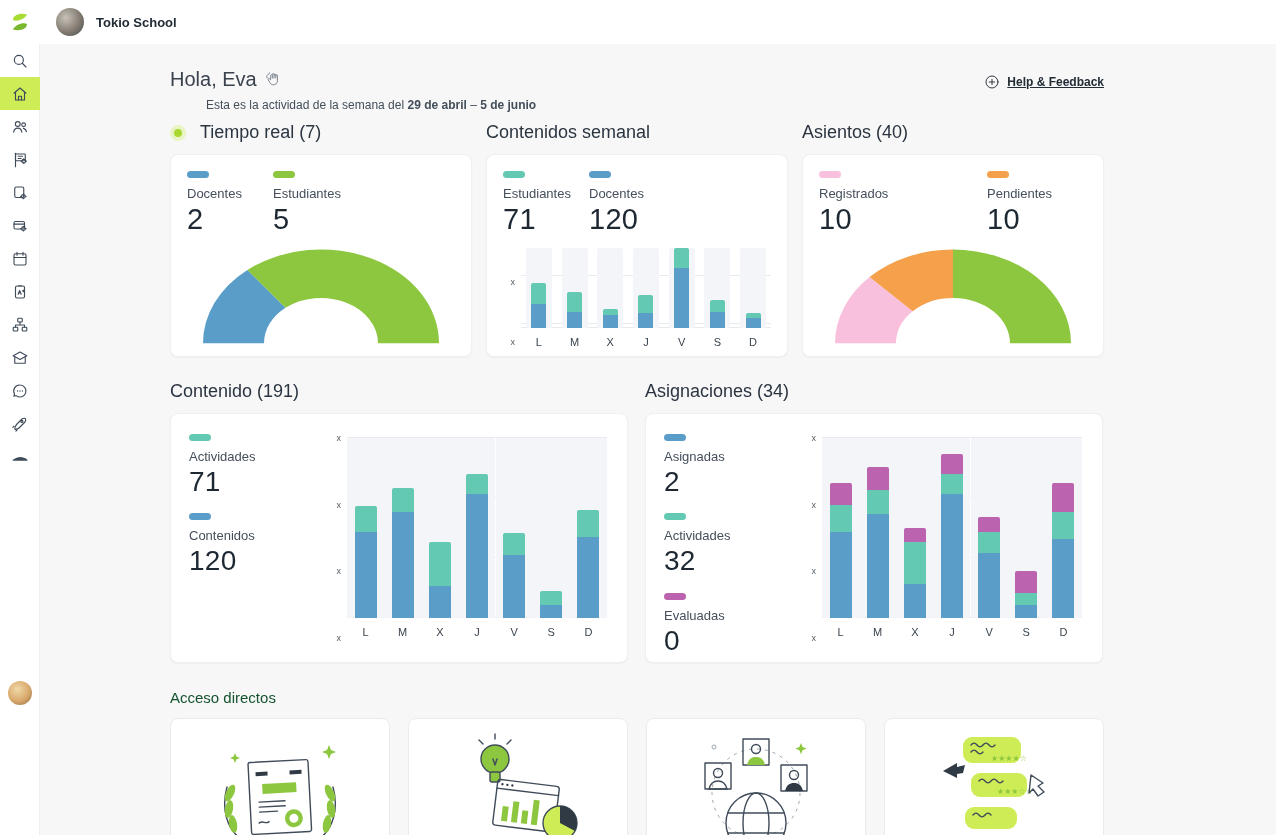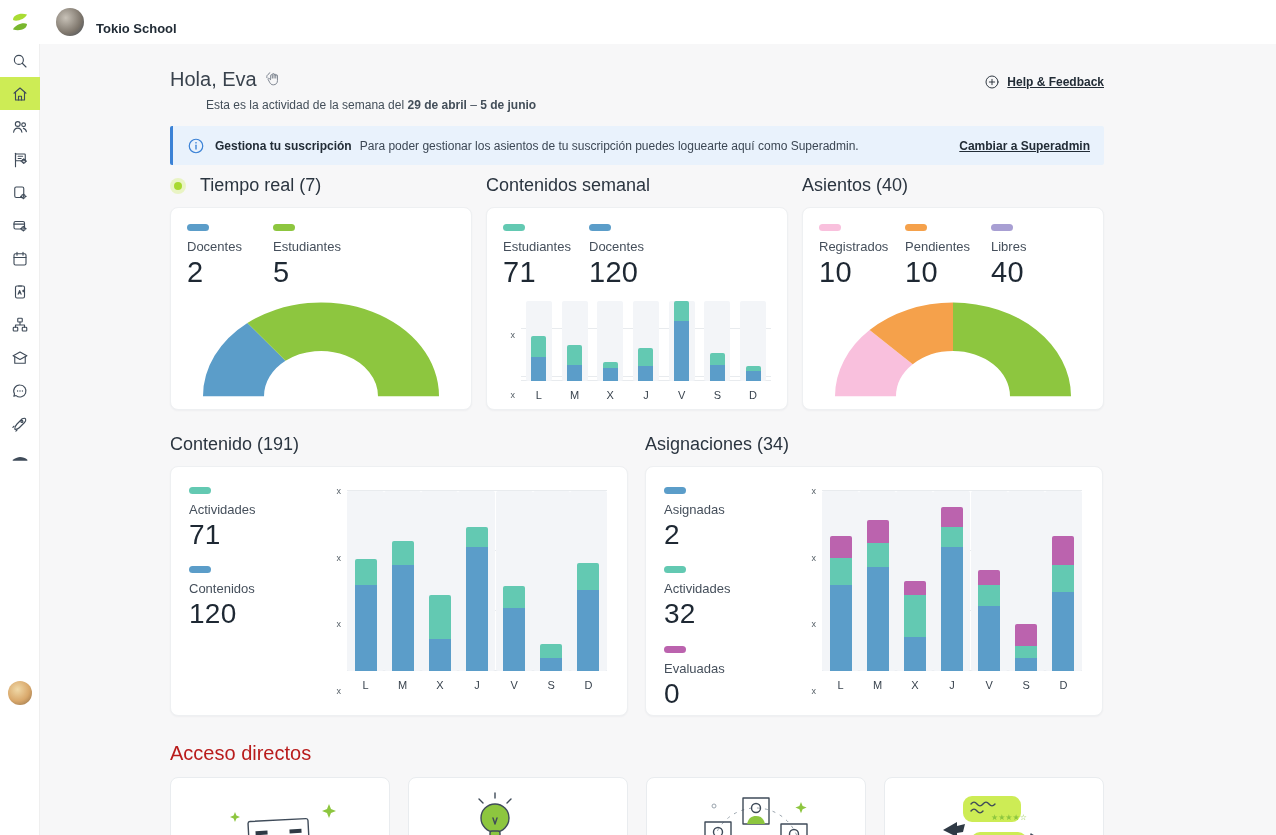--- a/index.html
+++ b/index.html
@@ -2,21 +2,21 @@
 <html><head>
 <meta charset="utf-8">
 <style>
   * { margin:0; padding:0; box-sizing:border-box; }
   html,body { width:1276px; height:835px; overflow:hidden; background:#fff;
     font-family:"Liberation Sans","DejaVu Sans",sans-serif; color:#2b3540; }
 
   
   .topbar { position:fixed; top:0; left:0; right:0; height:44px; background:#fff; display:flex; align-items:center; z-index:30; }
   .logo-box { width:40px; display:flex; justify-content:center; }
-  .school-chip { display:flex; align-items:flex-end; gap:12px; margin-left:16px; cursor:pointer; }
+  .school-chip { display:flex; align-items:center; gap:12px; margin-left:16px; cursor:pointer; }
   .school-avatar { width:28px; height:28px; border-radius:50%;
     background:radial-gradient(circle at 35% 35%, #c8c2b8, #7d756b 60%, #3d4a57); }
   .school-name { font-size:13px; font-weight:700; color:#222c36; }
 
   
   .sidebar { position:fixed; top:44px; left:0; bottom:0; width:40px; background:#fff;
     border-right:1px solid #efefef; display:flex; flex-direction:column; align-items:center; z-index:20; }
   .side-item { width:40px; height:33px; display:flex; align-items:center; justify-content:center; cursor:pointer; }
   .side-item.active { background:#cdec55; }
   .side-item svg { width:18px; height:18px; stroke:#3f4b59; fill:none; stroke-width:1.5; stroke-linecap:round; stroke-linejoin:round; }
@@ -90,21 +90,21 @@
   .stack { position:relative; z-index:2; height:100%; display:flex; flex-direction:column-reverse; }
   .chart-sm .stack { width:15px; }
   .chart-lg .stack { width:22px; }
   .seg:last-child { border-radius:2px 2px 0 0; }
   .xlabels { height:20px; display:flex; justify-content:space-around; align-items:flex-end; }
   .xtick { text-align:center; font-size:11px; color:#39434e; }
   .chart-sm .xtick { width:26px; }
   .chart-lg .xtick { width:37px; }
 
   
-  .shortcuts-title { margin-top:26px; font-size:20px; font-weight:500; color:#b91c1c; }
+  .shortcuts-title { margin-top:26px; font-size:15px; font-weight:500; color:#14532d; }
   .shortcut-row { display:flex; gap:18px; margin-top:12px; }
   .shortcut-card { width:220px; height:150px; background:#fff; border:1px solid #e9ecef; border-radius:8px;
     display:flex; justify-content:center; align-items:flex-start; padding-top:12px; cursor:pointer; }
   .illus { width:150px; height:130px; }
   .illus .ln { stroke:#3f4b59; fill:none; stroke-width:1.4; stroke-linecap:round; stroke-linejoin:round; }
   .illus .gr { fill:#8dc63f; }
   .illus .lgr { fill:#cdec55; }
   .illus .dk { fill:#2f3a45; }
 </style>
 </head>
@@ -239,30 +239,20 @@
       </div>
       <div class="help-link">
         <svg viewBox="0 0 24 24">
             <circle cx="12" cy="12" r="9"></circle>
             <path d="M12 8v8M8 12h8"></path>
           </svg>
         <span>Help &amp; Feedback</span>
       </div>
     </div>
 
-    <div class="banner">
-      <svg class="info-ic" viewBox="0 0 24 24">
-        <circle cx="12" cy="12" r="9" fill="none" stroke="#3b82d6" stroke-width="1.6"></circle>
-        <path d="M12 11v5" stroke="#3b82d6" stroke-width="1.8" stroke-linecap="round"></path>
-        <circle cx="12" cy="7.8" r="1.1" fill="#3b82d6"></circle>
-      </svg>
-      <span class="banner-title">Gestiona tu suscripción</span>
-      <span class="banner-text">Para poder gestionar los asientos de tu suscripción puedes loguearte aquí como Superadmin.</span>
-      <span class="banner-action">Cambiar a Superadmin</span>
-    </div>
 
     <div class="row1">
       <div class="col">
         <div class="sec-title">
           <span class="live-dot"></span>
           <span>Tiempo real (7)</span>
         </div>
         <div class="card card-sm">
           <div class="legend-row">
             <div class="legend-item">
@@ -386,25 +376,20 @@
           <div class="legend-row spread">
             <div class="legend-item">
               <span class="pill" style="background: rgb(249, 192, 221);"></span>
               <span class="legend-label">Registrados</span>
               <span class="legend-value">10</span>
             </div>
             <div class="legend-item">
               <span class="pill" style="background: rgb(245, 161, 75);"></span>
               <span class="legend-label">Pendientes</span>
               <span class="legend-value">10</span>
-            </div>
-            <div class="legend-item">
-              <span class="pill" style="background: rgb(168, 159, 211);"></span>
-              <span class="legend-label">Libres</span>
-              <span class="legend-value">40</span>
             </div>
           </div>
           <div class="donut">
               <svg viewBox="0 0 242 121" preserveAspectRatio="none">
                 <path d="M 3.0 120.0 A 118 118 0 0 1 37.6 36.6 L 80.7 79.7 A 57 57 0 0 0 64.0 120.0 Z" fill="#f9c0dd"></path>
                 <path d="M 37.6 36.6 A 118 118 0 0 1 121.0 2.0 L 121.0 63.0 A 57 57 0 0 0 80.7 79.7 Z" fill="#f5a14b"></path>
                 <path d="M 121.0 2.0 A 118 118 0 0 1 239.0 120.0 L 178.0 120.0 A 57 57 0 0 0 121.0 63.0 Z" fill="#8dc63f"></path>
               </svg>
             </div>
         </div>

